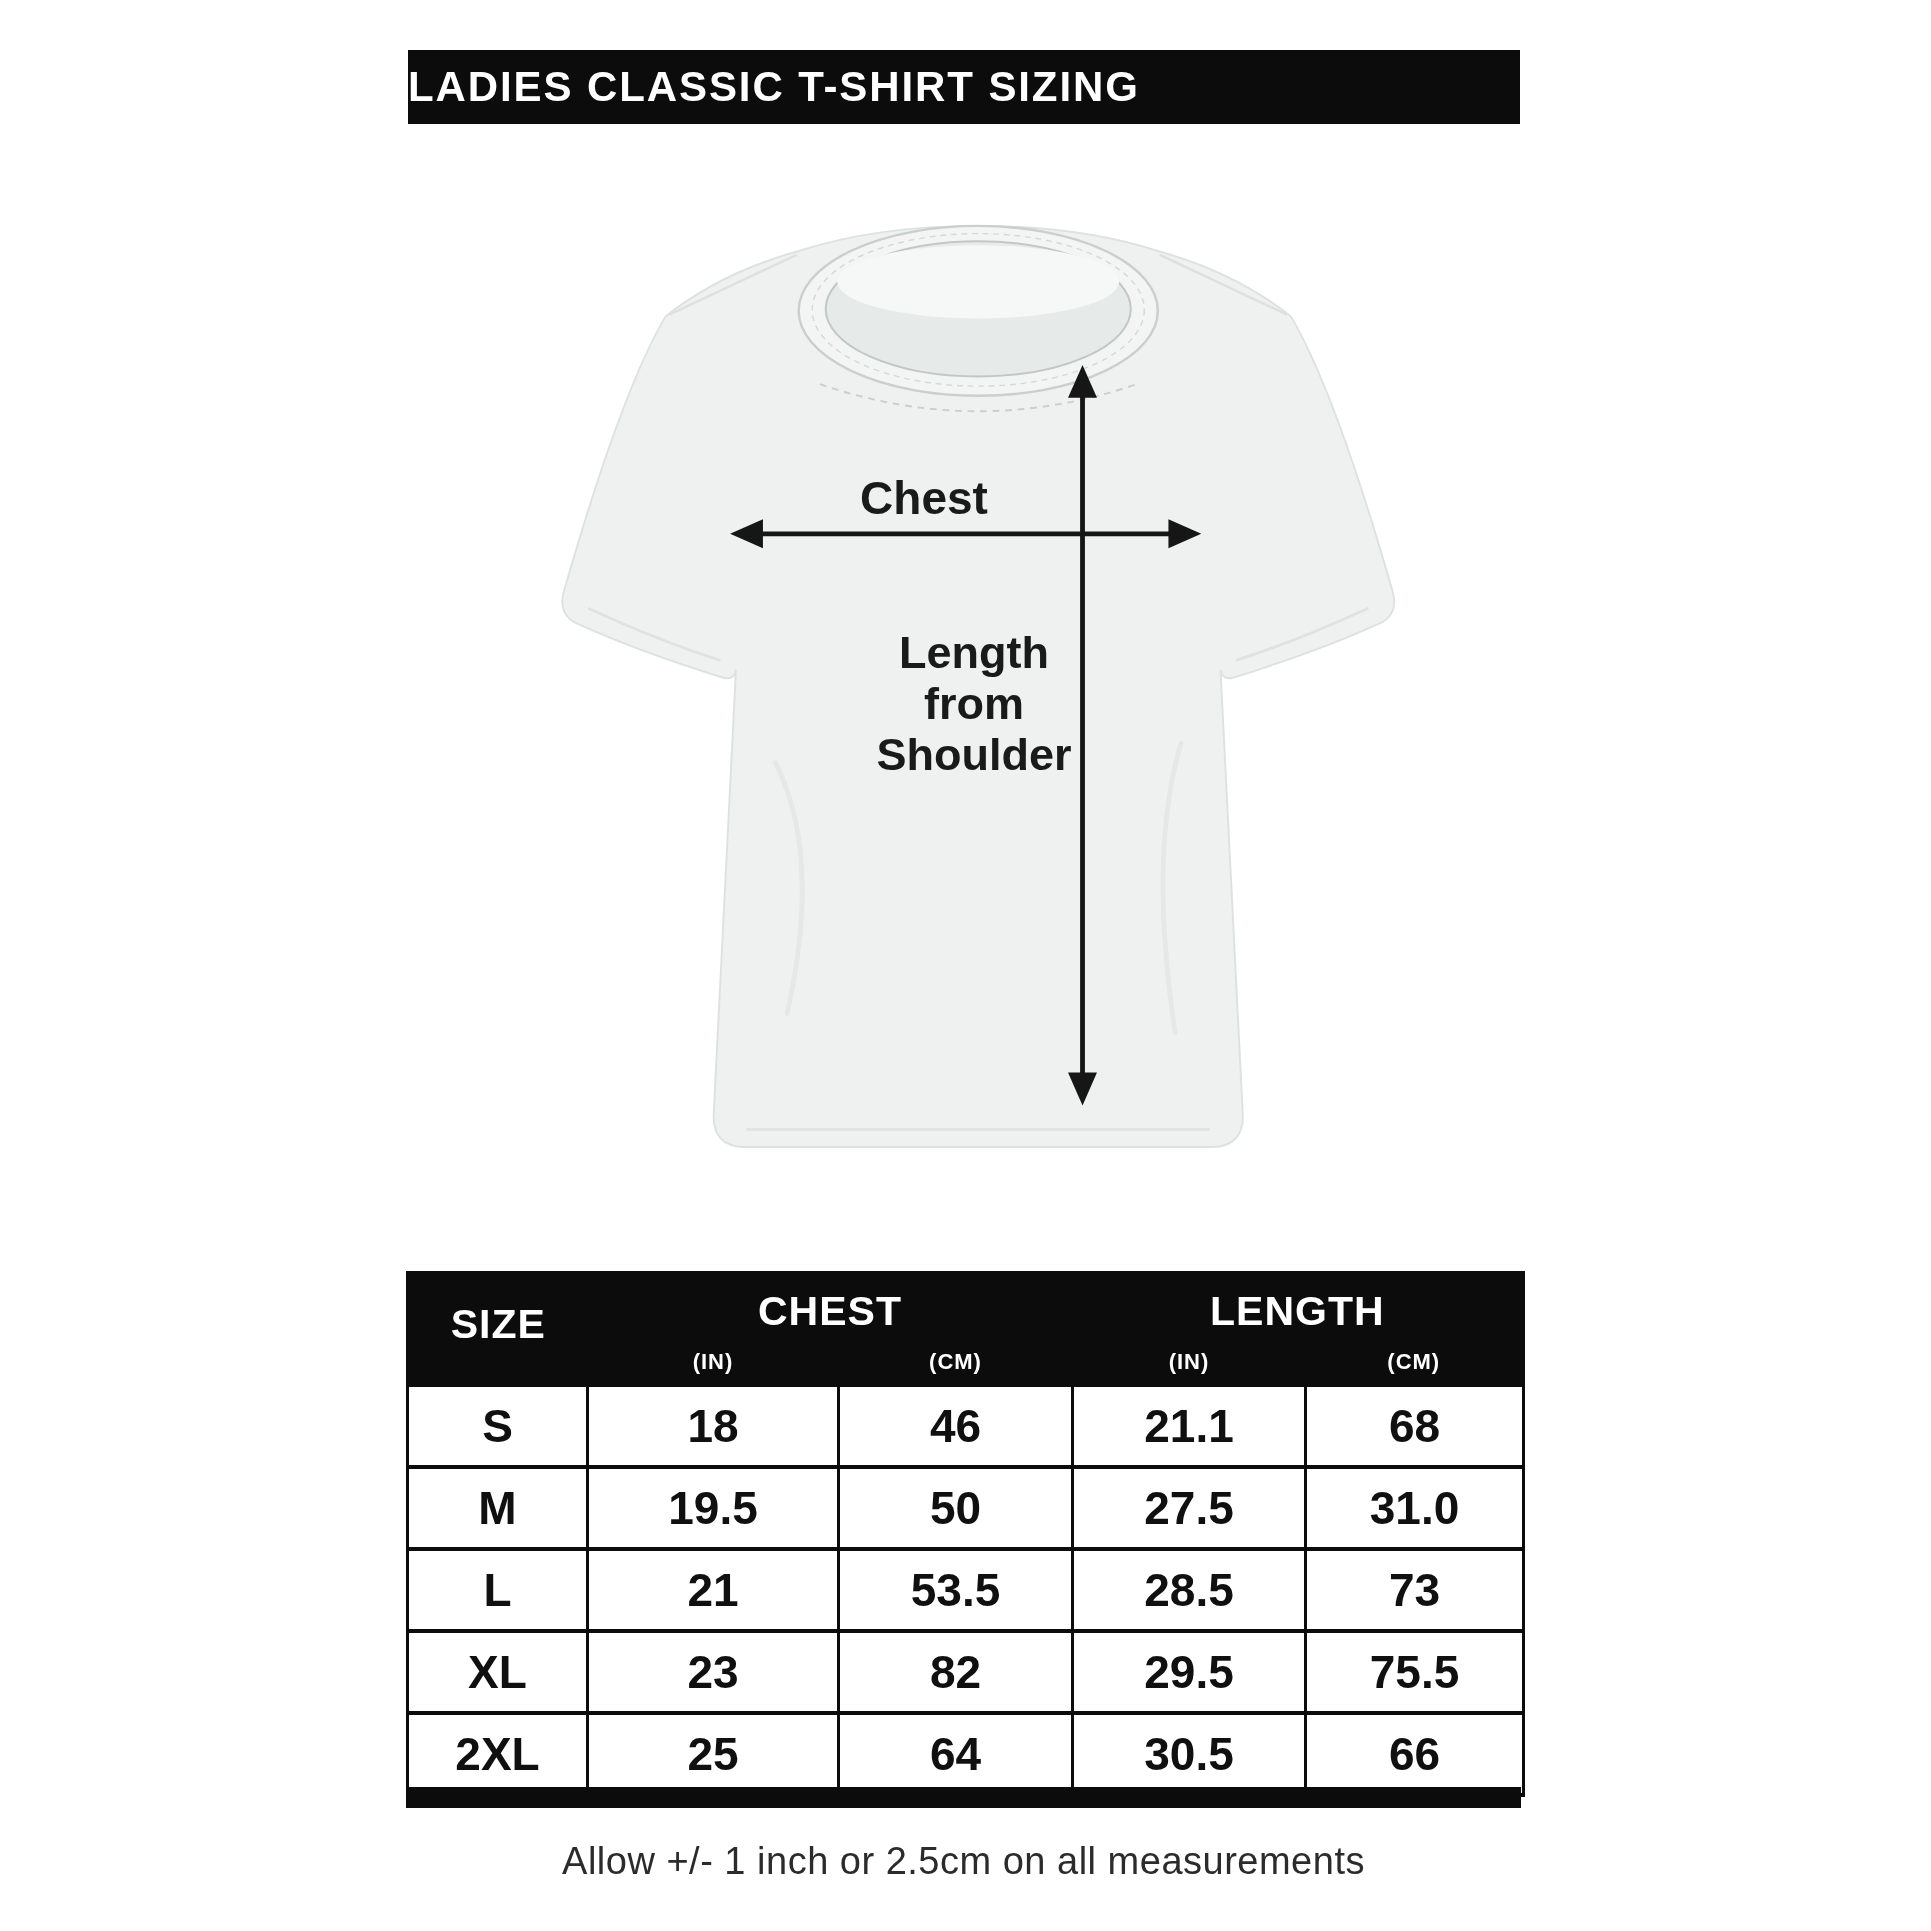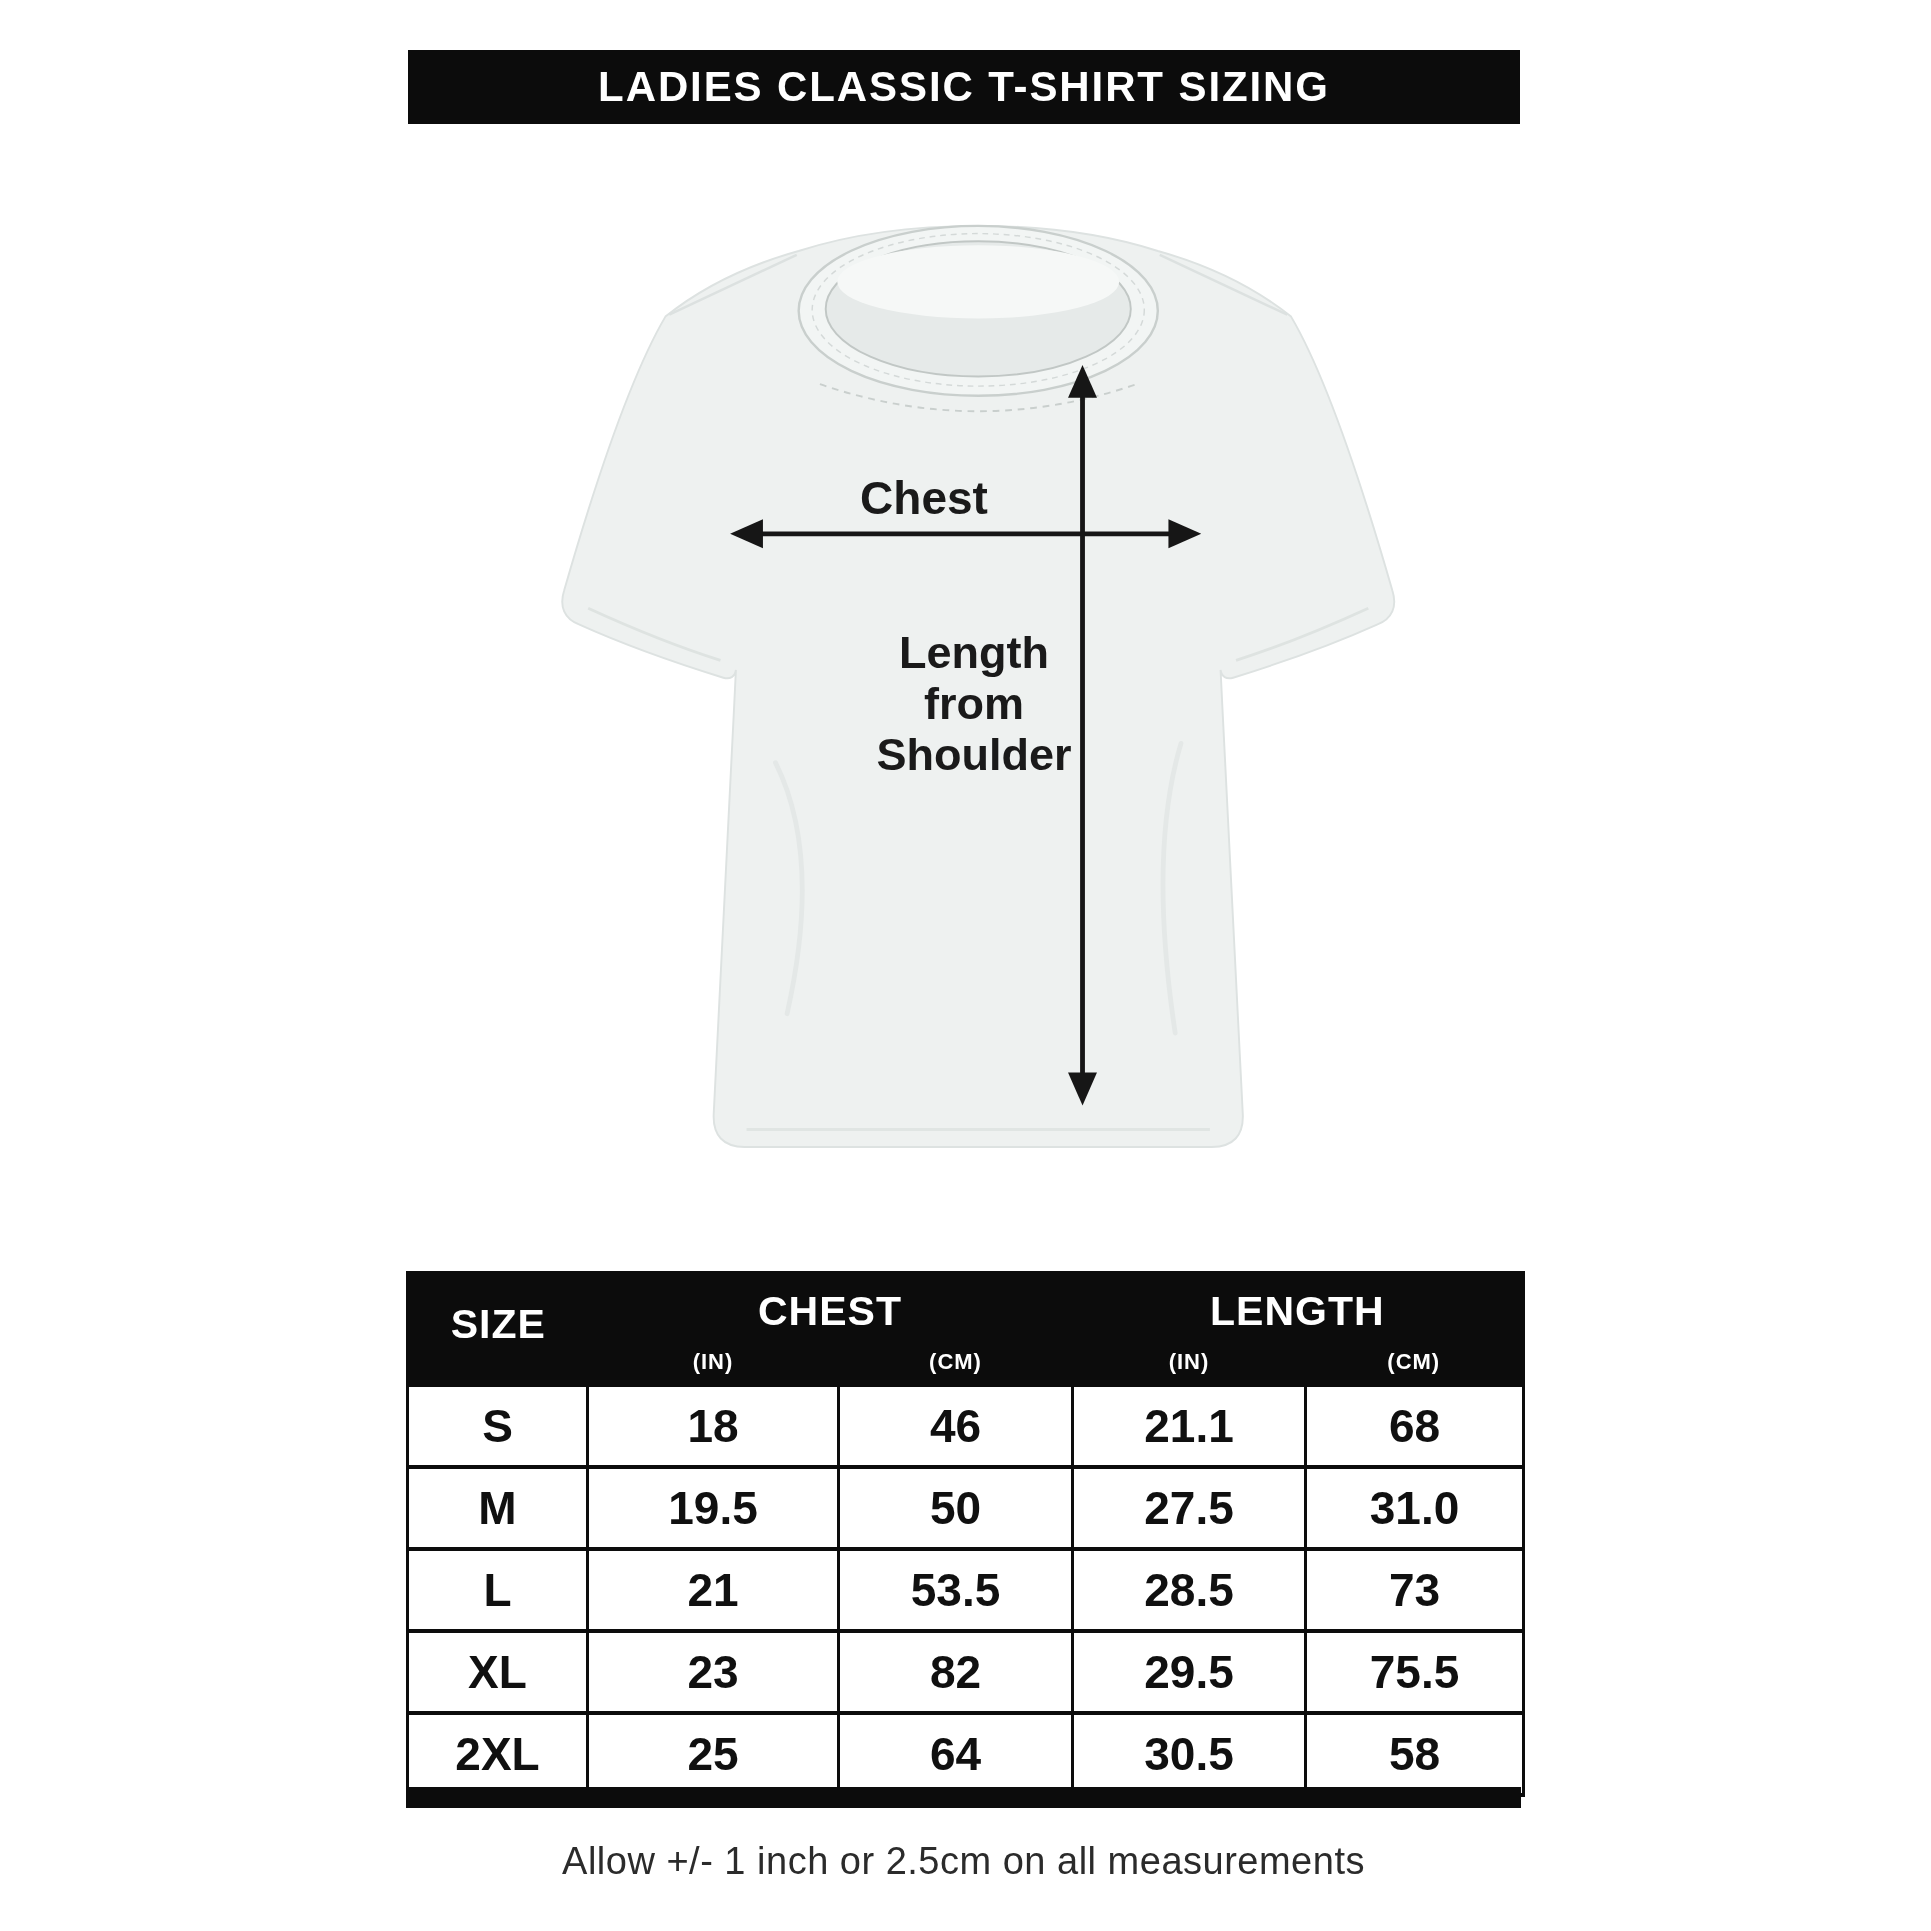--- a/index.html
+++ b/index.html
@@ -6,21 +6,21 @@
   body {
     width:1931px; height:1931px; position:relative;
     background:#ffffff;
     font-family:"Liberation Sans", sans-serif;
     overflow:hidden;
   }
 
   
   .title-bar {
     position:absolute; left:408px; top:50px; width:1112px; height:74px;
-    background:#0c0c0c; display:flex; align-items:center; justify-content:center;
+    background:#0c0c0c; display:flex; align-items:center; 
   }
   .title-bar h1 {
     margin:0; color:#ffffff; font-size:42px; font-weight:bold;
     letter-spacing:1.9px; white-space:nowrap;
   }
 
   
   .diagram { position:absolute; left:534px; top:222px; width:874px; height:951px; }
   .diagram svg { position:absolute; left:0; top:0; }
   .m-label {
@@ -175,21 +175,21 @@
         <td>23</td>
         <td>82</td>
         <td>29.5</td>
         <td>75.5</td>
       </tr>
       <tr>
         <td>2XL</td>
         <td>25</td>
         <td>64</td>
         <td>30.5</td>
-        <td>58</td>
+        <td>66</td>
       </tr>
     </tbody>
   </table>
 
   <div class="bottom-bar"></div>
 
   <p class="note">Allow +/- 1 inch or 2.5cm on all measurements</p>
 
 </div>
 

